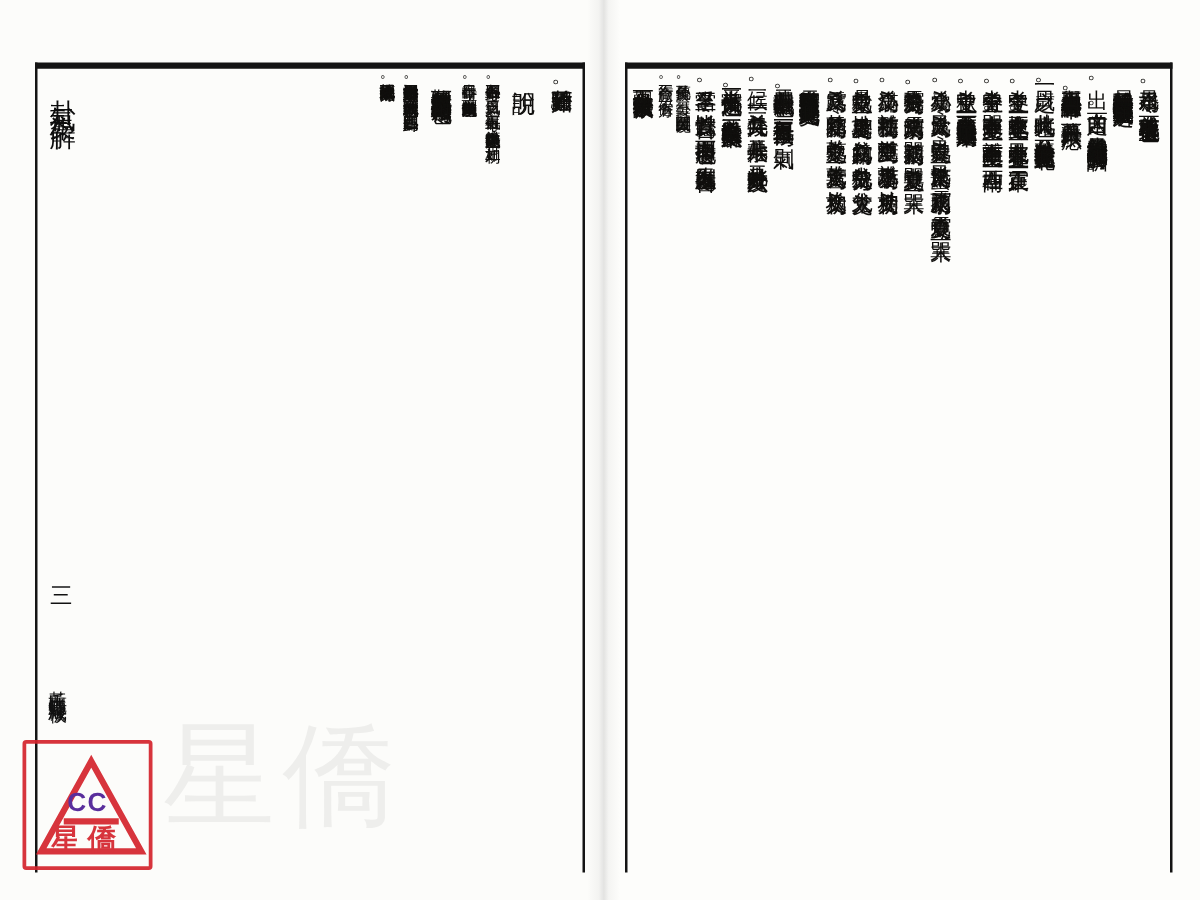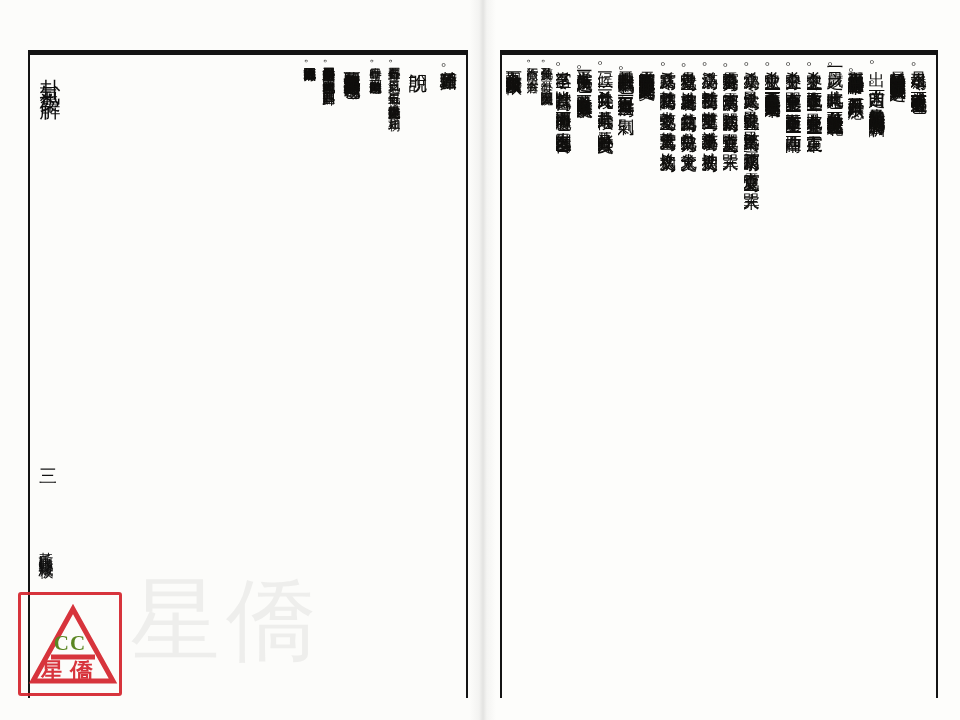--- a/index.html
+++ b/index.html
@@ -154,23 +154,23 @@
     opacity: 0.92;
   }
   .stamp svg { position: absolute; left: 0; top: 0; }
   .stamp .cc {
     position: absolute;
     left: 0; right: 0;
     top: 36px;
     text-align: center;
     font-size: 21px;
     font-weight: bold;
-    color: #4d7c0f;
+    color: #4c1d95;
     letter-spacing: 1px;
-    font-family: Liberation Serif, serif;
+    font-family: Liberation Sans, sans-serif;
   }
   .stamp .cn {
     position: absolute;
     left: 0; right: 0;
     bottom: 6px;
     text-align: center;
     font-size: 23px;
     font-weight: bold;
     color: #d4242c;
     letter-spacing: 6px;

